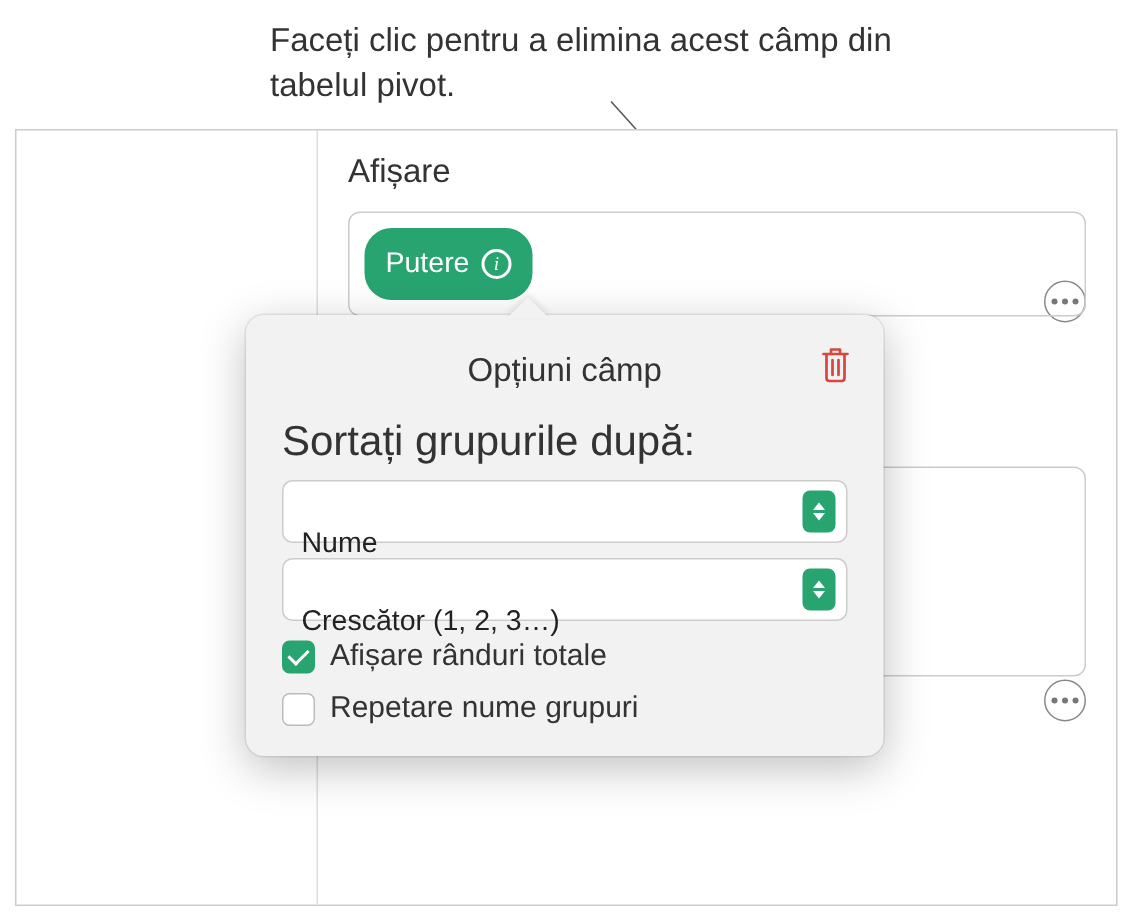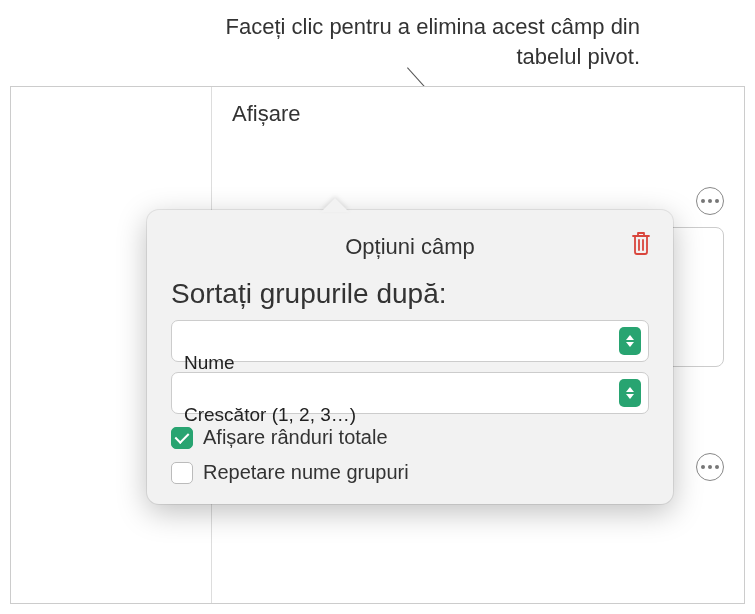--- a/index.html
+++ b/index.html
@@ -13,21 +13,21 @@
       height: 614px;
       background: #fff;
       position: relative;
       overflow: hidden;
     }
     .callout-text {
       position: absolute;
       top: 12px;
       left: 180px;
       width: 460px;
-      text-align: right;
+      text-align: left;
       font-size: 22px;
       color: #333;
       line-height: 1.35;
     }
     .callout-line {
       position: absolute;
       top: 68px;
       left: 407px;
       width: 1px;
       height: 160px;
@@ -118,22 +118,22 @@
     }
     .more-dots span {
       width: 4px;
       height: 4px;
       background: #777;
       border-radius: 50%;
     }
     .popover {
       position: absolute;
       top: 210px;
-      left: 147px;
-      width: 526px;
+      left: 164px;
+      width: 425px;
       background: #f2f2f2;
       border-radius: 12px;
       box-shadow: 0 8px 30px rgba(0,0,0,0.25), 0 0 0 1px rgba(0,0,0,0.08);
       padding: 24px 24px 20px;
       z-index: 10;
     }
     .popover::before {
       content: "";
       position: absolute;
       top: -12px;
@@ -259,20 +259,26 @@
     <div class="more-dots">
         <span></span>
         <span></span>
         <span></span>
       </div>
   </div>
 
   <div class="sidebar">
     <div class="section-title">Afișare</div>
 
+    <div class="row-well">
+      <div class="pill">
+        <span>Putere</span>
+        <span class="info-circle">i</span>
+      </div>
+    </div>
 
     <div class="row-well second"></div>
   </div>
 </div>
 
 <div class="popover">
 
   <div class="trash-btn">
     <svg viewBox="0 0 24 26">
       <path d="M4 6 L20 6 M9 3 L15 3 L15 6 L9 6 Z M6 6 L6 22 Q6 24 8 24 L16 24 Q18 24 18 22 L18 6 M10 10 L10 20 M14 10 L14 20" stroke="#d9463d" stroke-width="1.8" fill="none" stroke-linecap="round" stroke-linejoin="round"></path>

